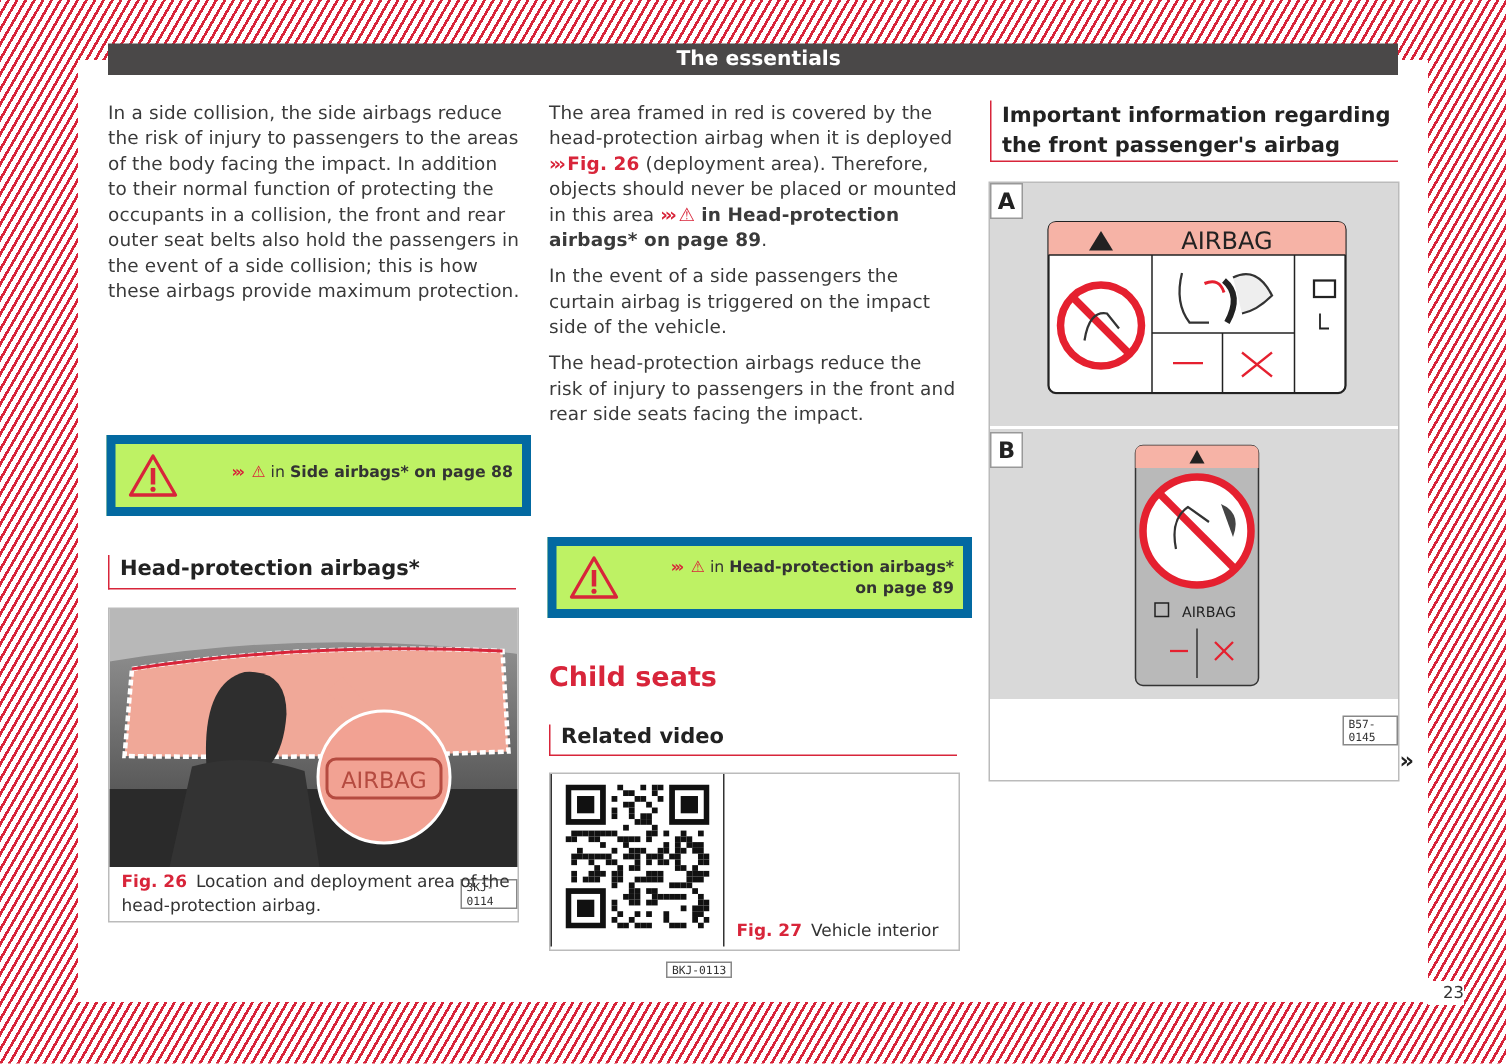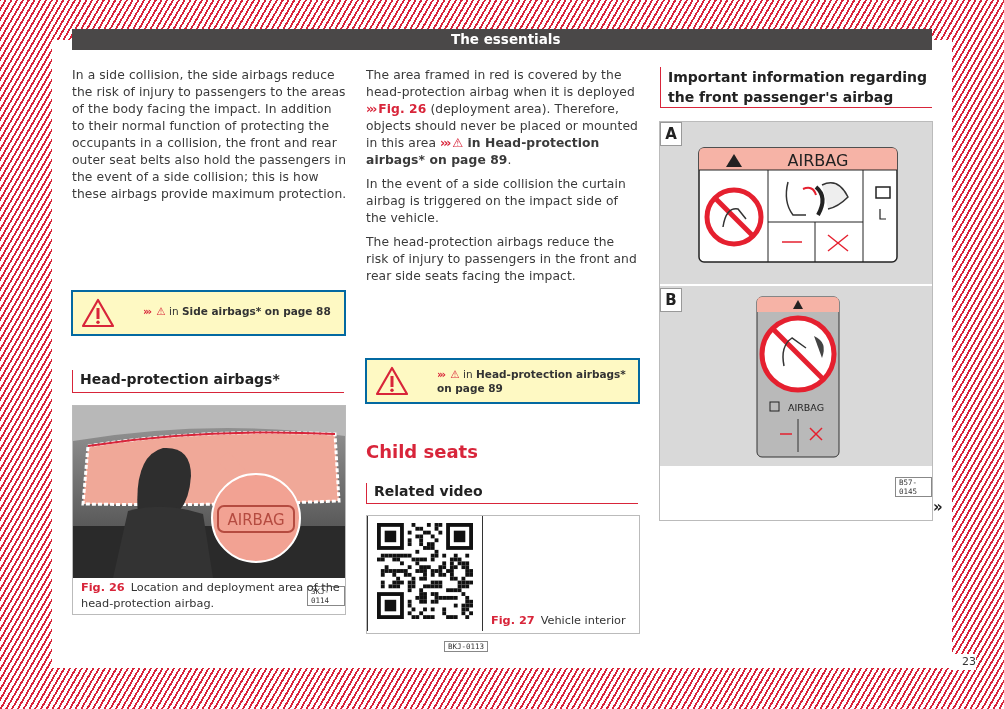--- a/index.html
+++ b/index.html
@@ -25,22 +25,22 @@
   }
   .col { position: absolute; font-size: 12.3px; line-height: 17px; color: #3a3a3a; }
   .col p { margin: 0 0 7px 0; letter-spacing: 0.1px; }
   .col1 { left: 72px; top: 67px; width: 275px; }
   .col2 { left: 366px; top: 67px; width: 272px; }
   .red { color: #d8253a; font-weight: bold; }
   .bold { font-weight: bold; }
   .arrows { color: #d8253a; font-weight: bold; letter-spacing: -2px; margin-right: 3px; }
   .warn-inline { color: #d8253a; }
   .warn-box {
-    position: absolute; border: 2px solid #0369a1; background: #fef9c3;
-    font-size: 10.5px; line-height: 14px; color: #333; font-weight: bold;
+    position: absolute; border: 6px solid #0369a1; background: #bef264;
+    font-size: 10.5px; line-height: 14px; color: #333; font-weight: bold; text-align: right;
   }
   .warn-box .big-tri { position: absolute; left: 8px; top: 6px; width: 34px; height: 30px; }
   .warn-box .txt { position: absolute; left: 70px; top: 12px; right: 6px; font-weight: normal; }
   .warn-box .txt b { font-weight: bold; }
   .sec-head {
     position: absolute; border-left: 1px solid #d8253a; border-bottom: 1px solid #d8253a;
     font-weight: bold; color: #222; padding-left: 7px;
   }
   .big-head { position: absolute; font-size: 18px; font-weight: bold; color: #d8253a; }
   .figure { position: absolute; border: 1px solid #bbb; background: #fff; }
@@ -115,21 +115,21 @@
   </div>
 </div>
 
 <div class="col col2">
   <p>
     <span>The area framed in red is covered by the head-protection airbag when it is deployed</span>
     <span class="arrows">›››</span><span class="red">Fig. 26</span><span> (deployment area). Therefore, objects should never be placed or mounted in this area</span>
     <span class="arrows">›››</span><span class="warn-inline">⚠</span>
     <span class="bold">in Head-protection airbags* on page 89</span><span>.</span>
   </p>
-  <p>In the event of a side collision the curtain airbag is triggered on the impact side of the vehicle.</p>
+  <p>In the event of a side passengers the curtain airbag is triggered on the impact side of the vehicle.</p>
   <p>The head-protection airbags reduce the risk of injury to passengers in the front and rear side seats facing the impact.</p>
 </div>
 
 <div class="warn-box" style="left:365px; top:358px; width:271px; height:42px;">
   <svg class="big-tri" viewBox="0 0 34 30">
     <path d="M17 2 L32 28 L2 28 Z" fill="none" stroke="#d8253a" stroke-width="2.2" stroke-linejoin="round"></path>
     <rect x="15.5" y="10" width="3" height="11" fill="#d8253a"></rect>
     <circle cx="17" cy="24.2" r="1.7" fill="#d8253a"></circle>
   </svg>
   <div class="txt" style="top:7px;">

